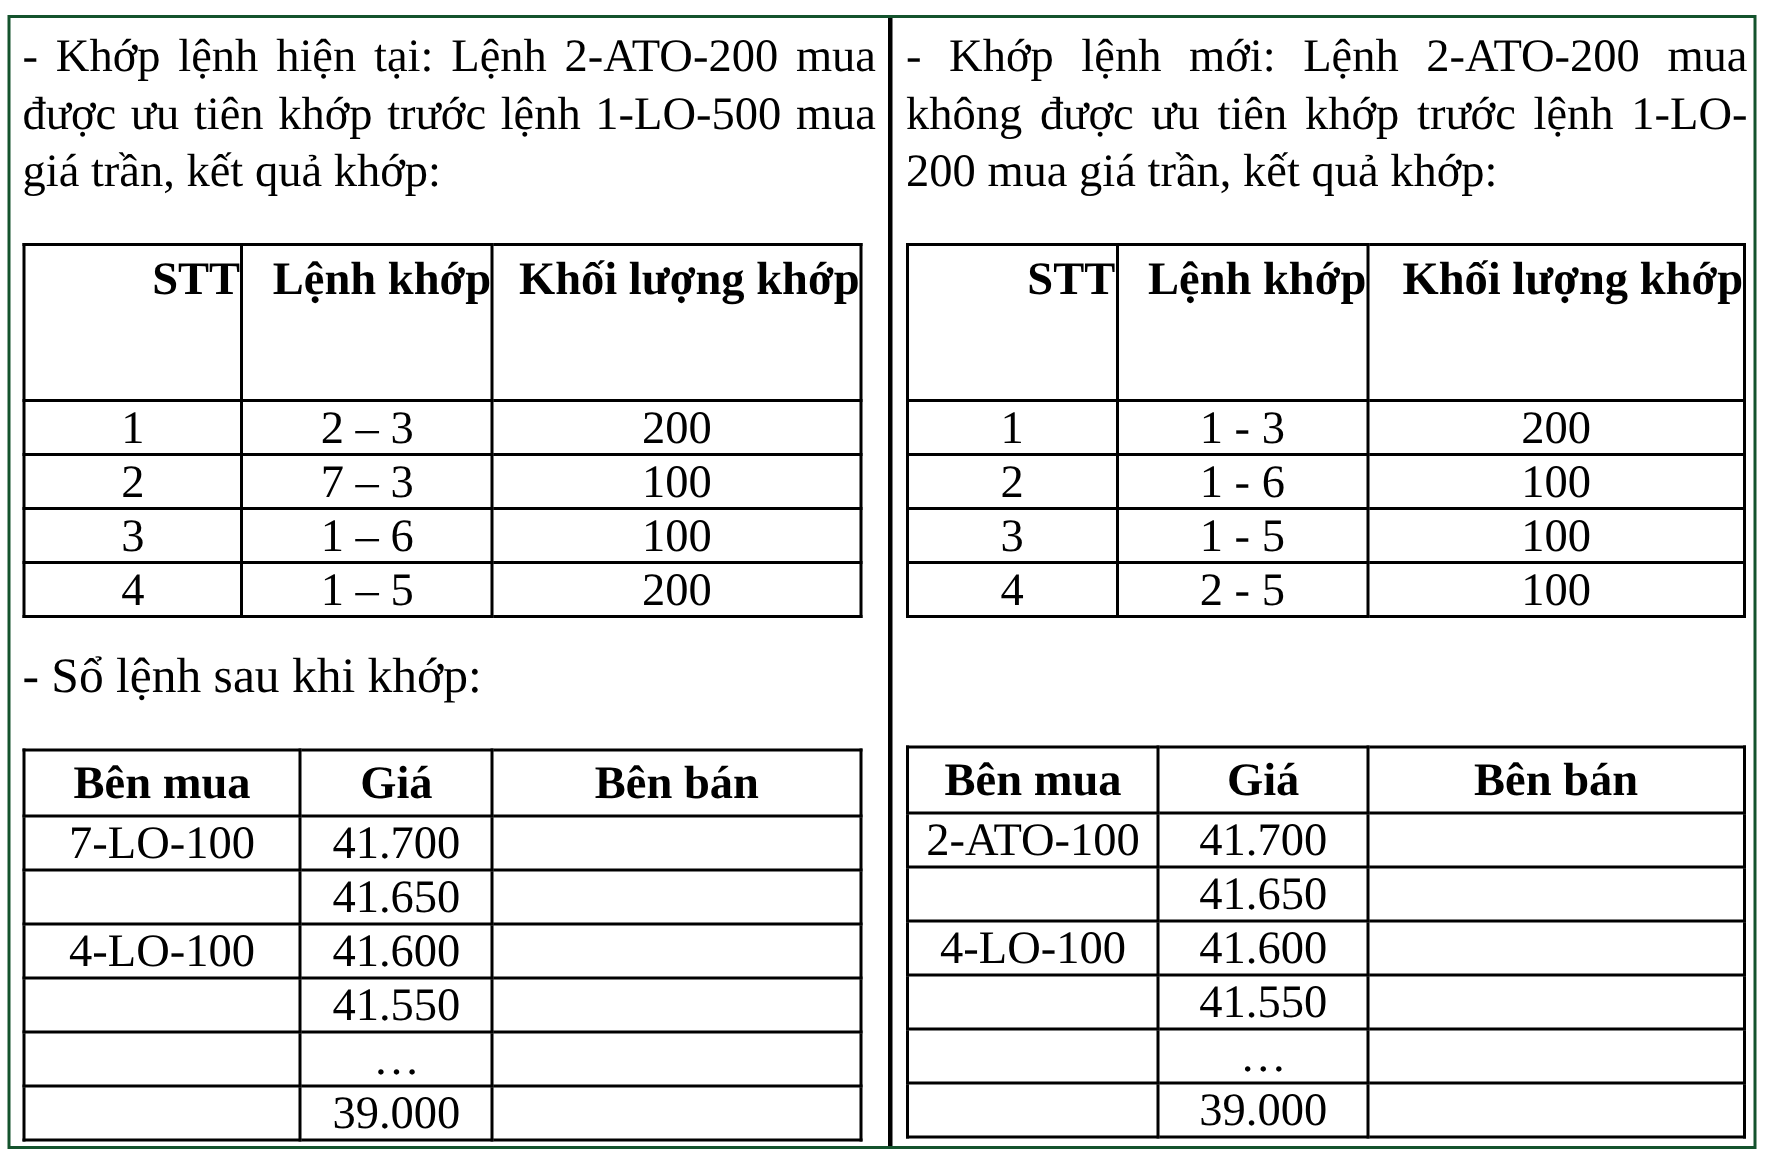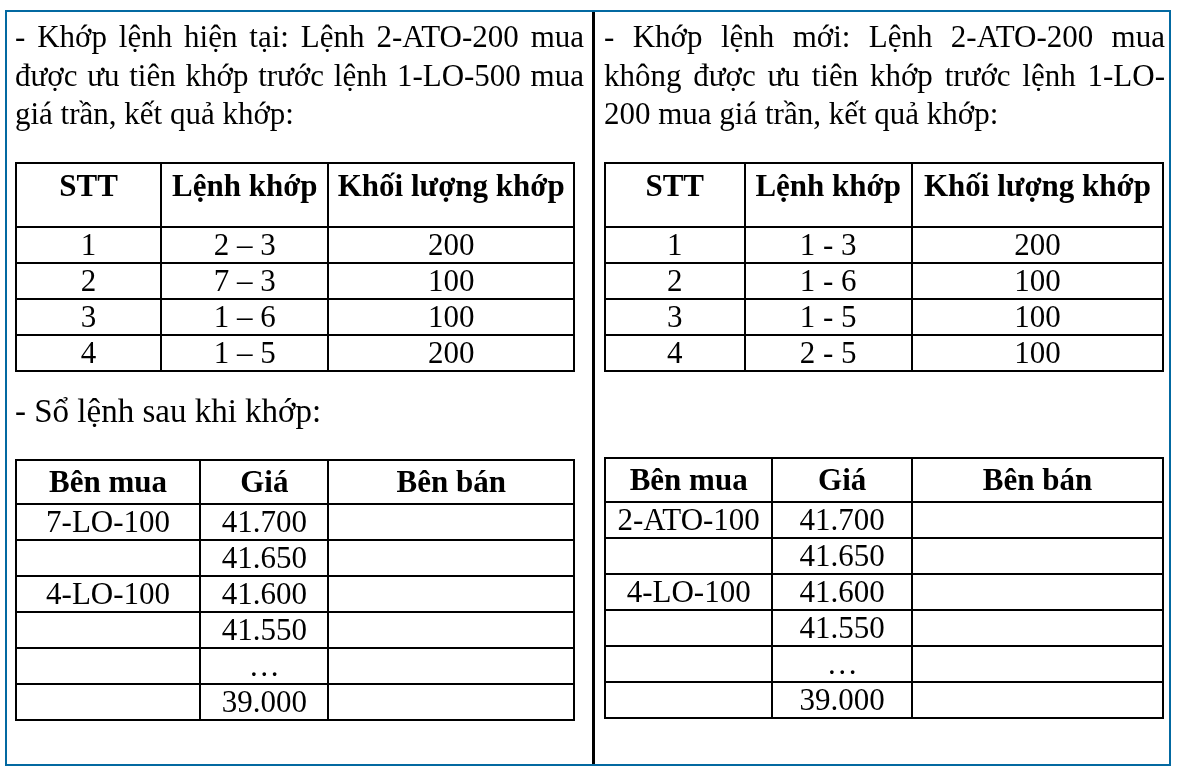--- a/index.html
+++ b/index.html
@@ -7,21 +7,21 @@
     width: 1180px; height: 769px;
     background: #ffffff;
     color: #000000;
     font-family: "Liberation Serif", "DejaVu Serif", serif;
     overflow: hidden;
   }
   .frame {
     position: absolute;
     left: 5px; top: 10px;
     width: 1166px; height: 756px;
-    border: 2px solid #0369a1;
+    border: 2px solid #14532d;
     background: #fff;
     display: flex;
   }
   .col {
     overflow: hidden;
     height: 100%;
   }
   .col-left  { width: 585px; padding: 6px 8px 0 8px; }
   .col-right { flex: 1;      padding: 6px 4px 0 9px; }
   .divider { width: 3px; background: #000; flex: 0 0 auto; }
@@ -40,24 +40,25 @@
     border: 2px solid #000;
     text-align: center;
     font-size: 31px;
     overflow: hidden;
     white-space: pre-line;
   }
   th { font-weight: bold; }
 
   .match-table { margin-top: 28px; }
   .match-table th {
-    height: 64px;
+    height: 104px;
     vertical-align: top;
     line-height: 38px;
     padding-top: 3px;
+    text-align: right;
   }
   .match-table td { height: 36px; line-height: 34px; }
 
   .ob-label {
     margin-top: 20px;
     font-size: 33px;
     line-height: 38px;
   }
   .book-table th { height: 44px; line-height: 42px; vertical-align: middle; }
   .book-table td { height: 36px; line-height: 34px; }

